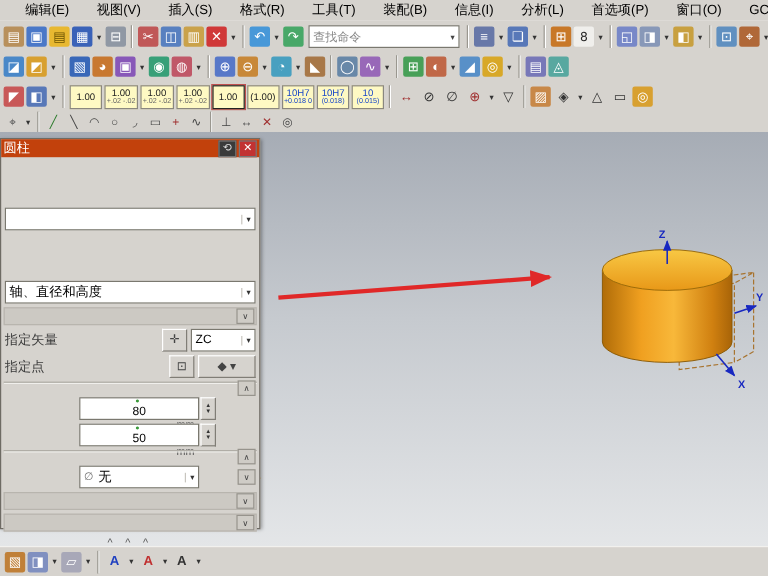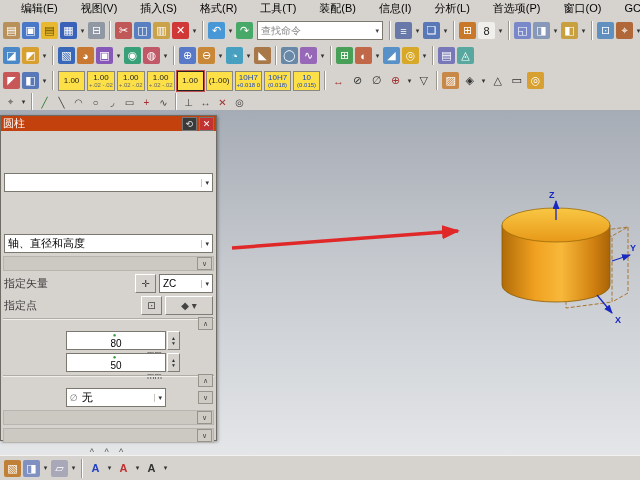--- a/index.html
+++ b/index.html
@@ -23,21 +23,21 @@
          flex:0 0 auto;cursor:default;}
   .tb4 .ticon{width:15px;height:15px;font-size:10px;}
   .sep{width:1px;height:19px;background:#9a978f;border-right:1px solid #fff;
        margin:0 3px;flex:0 0 auto;}
   .dd{width:9px;font-size:7px;color:#333;text-align:center;flex:0 0 auto;cursor:default;}
   .search{width:118px;height:17px;background:#fff;border:1px solid #7a786f;
           display:flex;align-items:center;padding:0 3px;margin:0 3px;flex:0 0 auto;}
   .search .ph{color:#888;font-size:10px;}
   .search .sdd{margin-left:auto;font-size:7px;color:#444;}
   .tfield{display:inline-flex;flex-direction:column;align-items:center;justify-content:center;
-          background:#fde047;border:1px solid #8a877f;height:18px;min-width:23px;
+          background:#fef9c3;border:1px solid #8a877f;height:18px;min-width:23px;
           padding:0 1px;margin:0 1px;line-height:1;flex:0 0 auto;}
   .tv{font-size:8px;color:#222;}
   .ts{font-size:6px;color:#666;}
   .tfield.hl .tv,.tfield.hl .ts{color:#1a48c8;}
   .tfield.sel{border:1px solid #222;box-shadow:0 0 0 1px #c05050;}
   
   .canvas{position:absolute;top:110px;left:0;width:640px;height:346px;display:block;}
   
   .dialog{position:absolute;top:115px;left:0;width:211px;height:321px;z-index:5;
           background:#d6d3ce;border:1px solid #6e6b64;box-shadow:1px 1px 3px rgba(0,0,0,.35);

